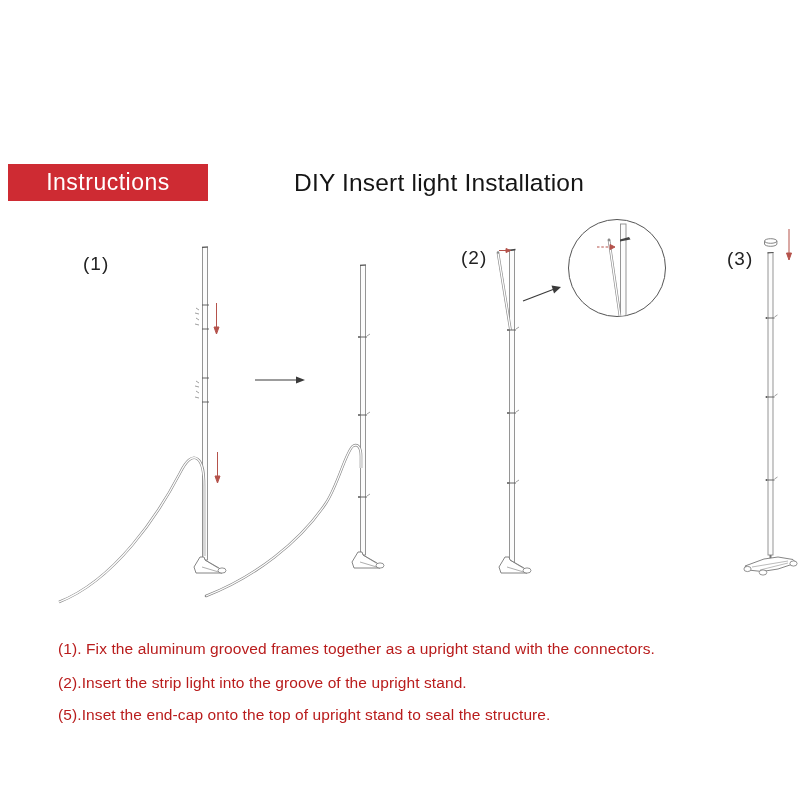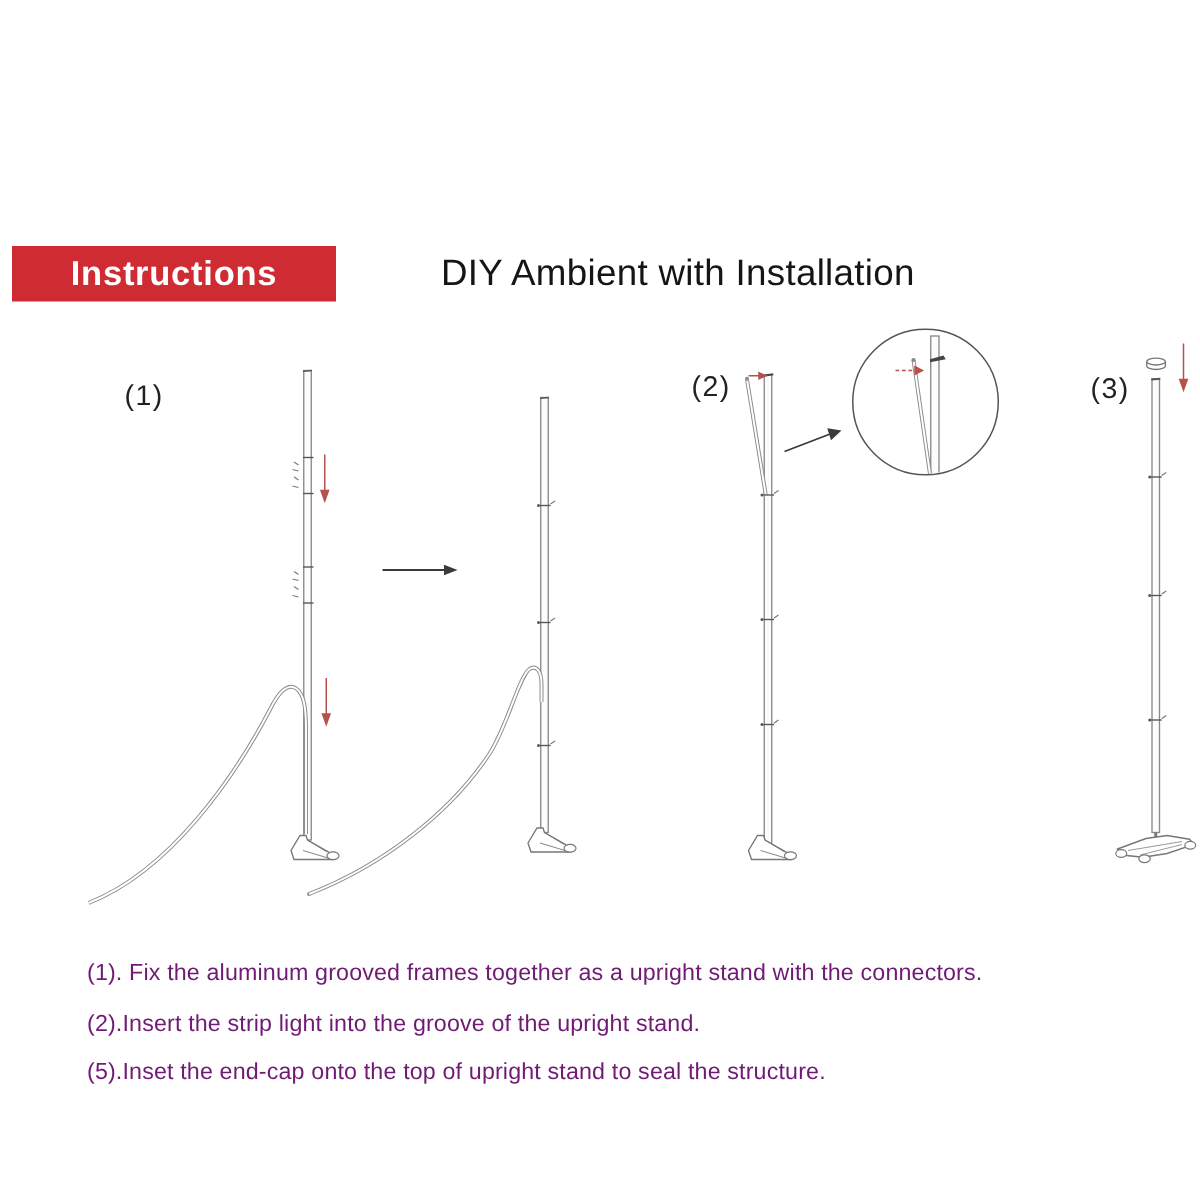--- a/index.html
+++ b/index.html
@@ -1,51 +1,51 @@
 <!DOCTYPE html>
 <html><head>
 <meta charset="utf-8">
 <style>
   html,body{margin:0;padding:0;}
   body{
     width:800px;height:800px;position:relative;background:#ffffff;
     font-family:"Liberation Sans", sans-serif;overflow:hidden;
   }
   .banner{
-    position:absolute;left:8px;top:164px;width:216px;height:37px;
-    background:#ce2b33;color:#ffffff;font-size:23px;font-weight:bold;
+    position:absolute;left:8px;top:164px;width:200px;height:37px;
+    background:#ce2b33;color:#ffffff;font-size:23px;font-weight:normal;
     text-align:center;line-height:37px;letter-spacing:0.5px;
   }
   .title{
     position:absolute;left:294px;top:169px;font-size:24.5px;color:#151515;
     white-space:nowrap;letter-spacing:0.2px;
   }
   .diagram-svg{position:absolute;left:0;top:200px;}
   .instructions{position:absolute;left:58px;top:0;width:700px;}
   .instr-line{
-    position:absolute;left:0;margin:0;font-size:15.5px;color:#701a75;
+    position:absolute;left:0;margin:0;font-size:15.5px;color:#b91c1c;
     white-space:nowrap;letter-spacing:0.1px;
   }
   .instr-1{top:640px;}
   .instr-2{top:674px;}
   .instr-3{top:706px;}
   svg text.step-label{font-size:19px;fill:#222;letter-spacing:1px;}
   .pole{fill:#fcfcfc;stroke:#8a8a8a;stroke-width:0.9;}
   .tube-outer{fill:none;stroke:#8a8a8a;stroke-width:2.6;}
   .tube-inner{fill:none;stroke:#ffffff;stroke-width:1.3;}
   .blk-arrow{stroke:#3a3a3a;stroke-width:1.2;}
   .blk-head{fill:#3a3a3a;stroke:none;}
   .red{stroke:#b5524b;fill:#b5524b;}
 </style>
 </head>
 <body>
 
 <div class="banner">Instructions</div>
 
-<div class="title">DIY Ambient with Installation</div>
+<div class="title">DIY Insert light Installation</div>
 
 <svg class="diagram-svg" width="800" height="430" viewBox="0 200 800 430">
   <defs>
 
     <g id="jointA">
       <line x1="-1" y1="0" x2="6" y2="0" stroke="#555" stroke-width="0.9"></line>
       <line x1="-1" y1="24" x2="6" y2="24" stroke="#555" stroke-width="0.9"></line>
       <path d="M-7,3 l3,2 M-8,8 l4,1 M-7,13 l3,2 M-8,19 l4,1" stroke="#777" stroke-width="0.7" fill="none"></path>
     </g>
 

